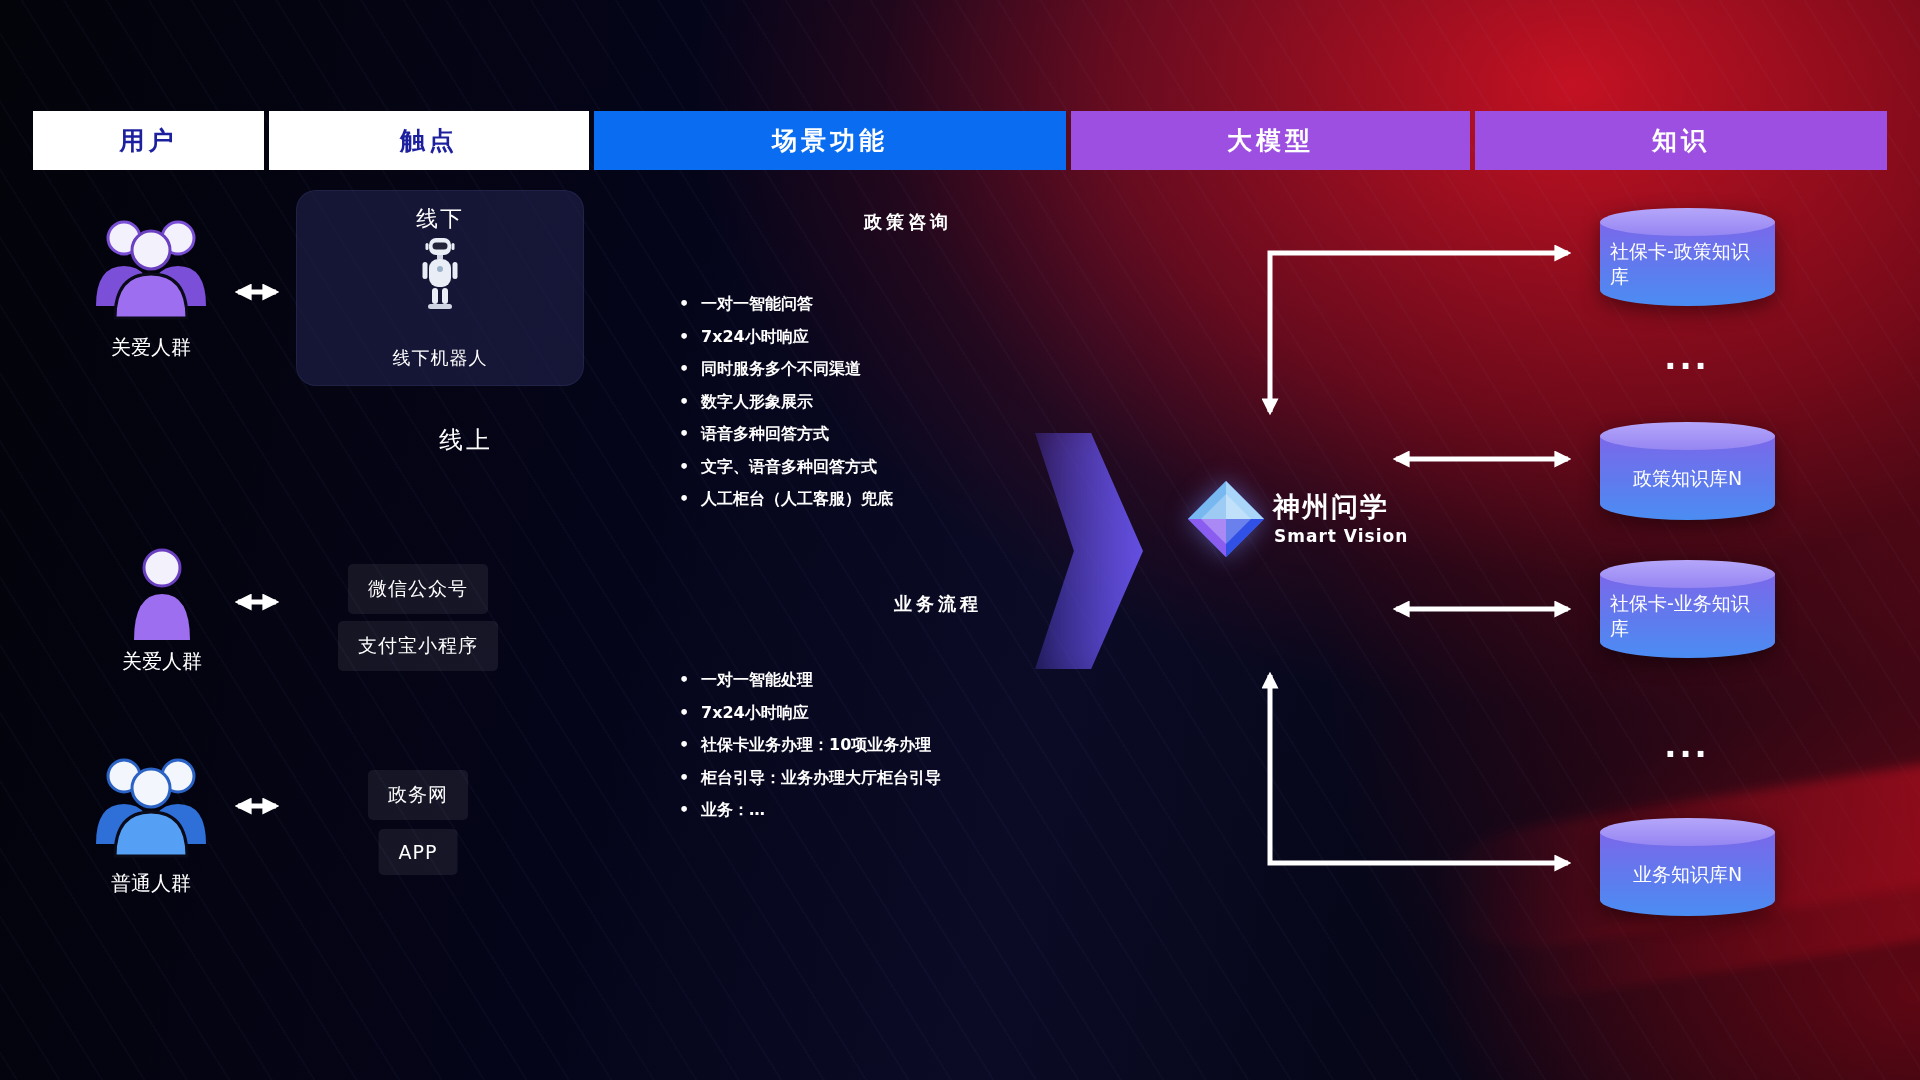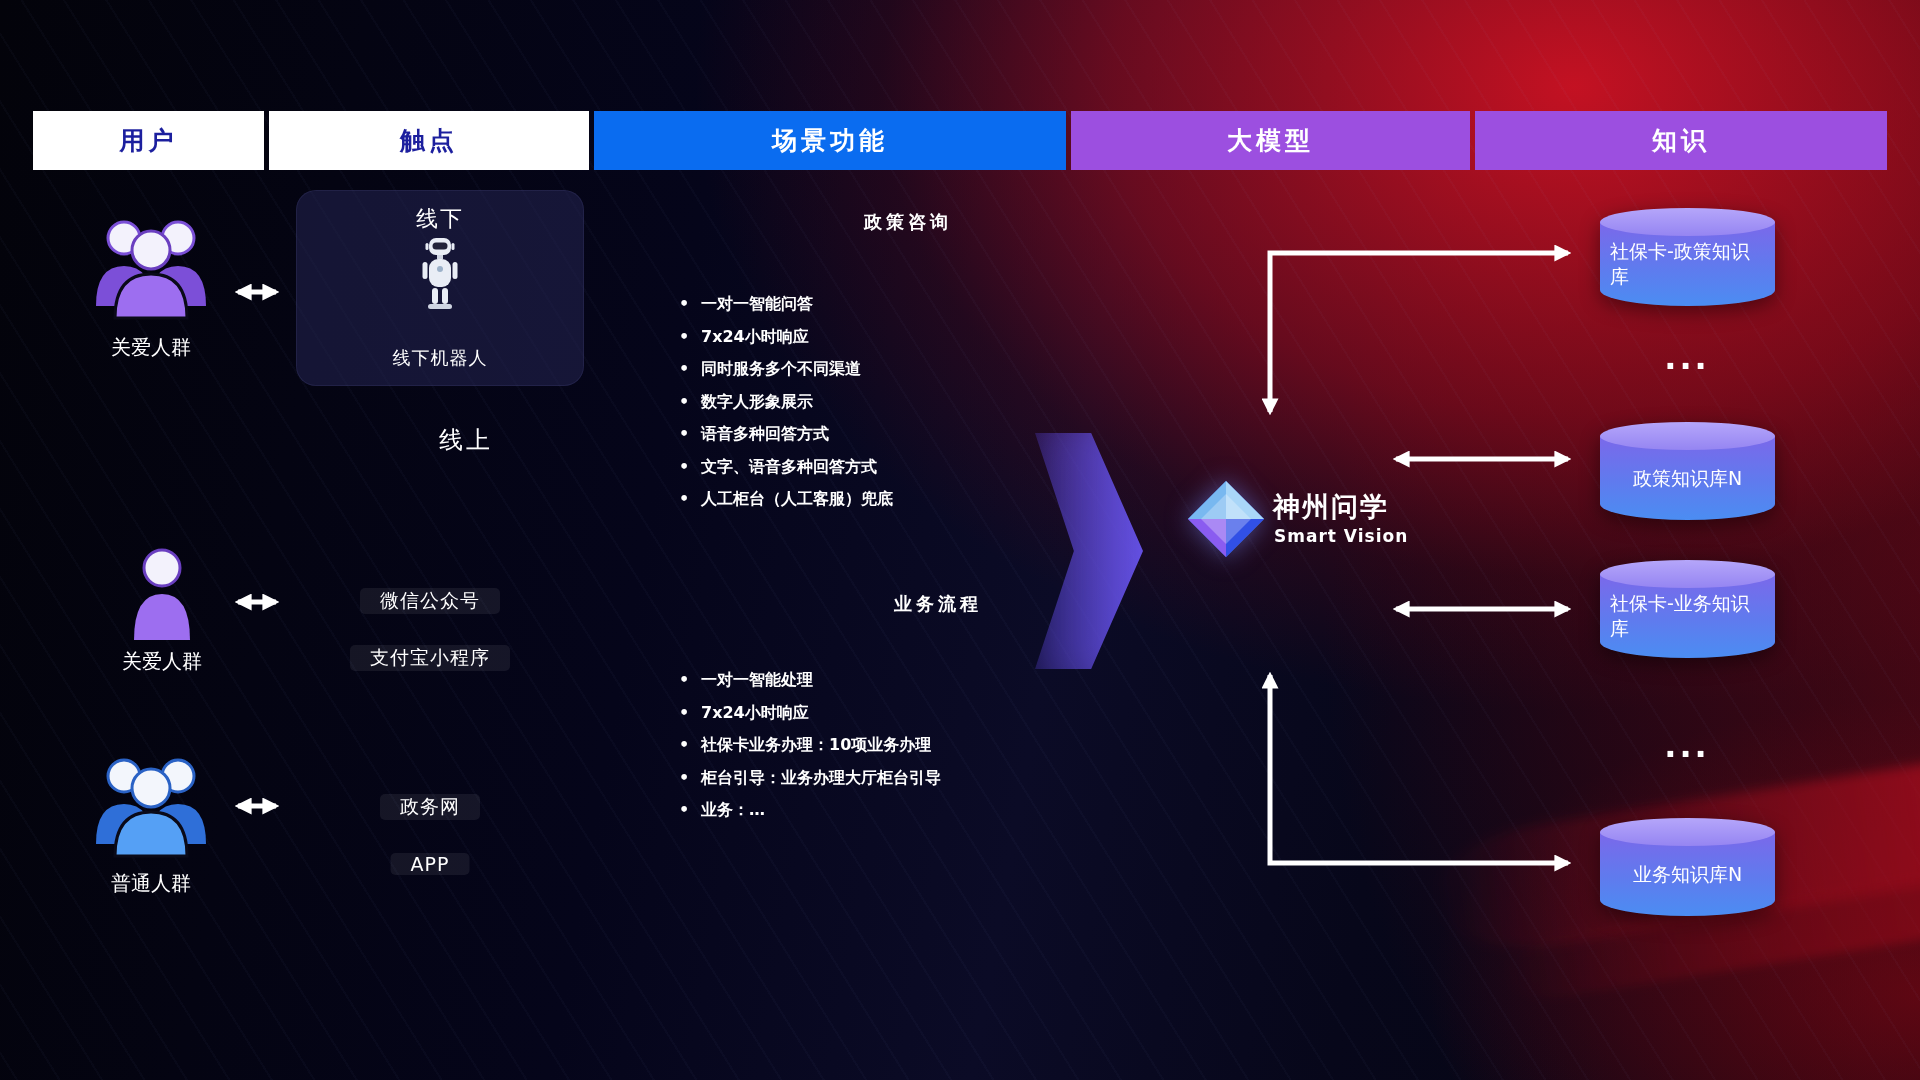--- a/index.html
+++ b/index.html
@@ -35,22 +35,22 @@
   
   .user-label { position:absolute; width:200px; text-align:center; font-size:20px; color:#fff; }
 
   
   .offline-card { position:absolute; left:296px; top:190px; width:288px; height:196px;
     background:rgba(36,36,82,0.55); border-radius:20px; box-shadow:inset 0 0 0 1px rgba(120,120,200,0.12); }
   .offline-title { position:absolute; left:0; right:0; top:14px; text-align:center; font-size:22px; letter-spacing:2px; }
   .robot-wrap { position:absolute; left:50%; top:46px; transform:translateX(-50%); }
   .robot-label { position:absolute; left:0; right:0; top:156px; text-align:center; font-size:18px; letter-spacing:1px; }
   .online-title { position:absolute; left:454px; top:424px; transform:translateX(-50%); font-size:24px; letter-spacing:3px;margin-left:12px; }
-  .channel { position:absolute; left:430px; transform:translateX(-50%); padding:0 20px;
-    background:rgba(255,255,255,0.07); border-radius:5px; font-size:19px; letter-spacing:1px; white-space:nowrap;margin-top:24px; }
+  .channel { position:absolute; left:418px; transform:translateX(-50%); padding:12px 20px;
+    background:rgba(255,255,255,0.07); border-radius:5px; font-size:19px; letter-spacing:1px; white-space:nowrap; }
 
   
   .scenario-title { position:absolute; width:240px; text-align:right; font-size:18px; font-weight:600; letter-spacing:4px; }
   .bullets { position:absolute; margin:0; padding:0; list-style:none; width:430px; }
   .bullets li { position:relative; padding-left:24px; font-size:16px; line-height:32.5px; white-space:nowrap;font-weight:bold; }
   .bullets li::before { content:"•"; position:absolute; left:2px; top:0; }
 
   
   .big-arrow { position:absolute; left:1035px; top:433px; width:108px; height:236px;
     background:linear-gradient(90deg, rgba(78,58,190,0.30) 0%, rgba(104,84,235,0.95) 100%);

